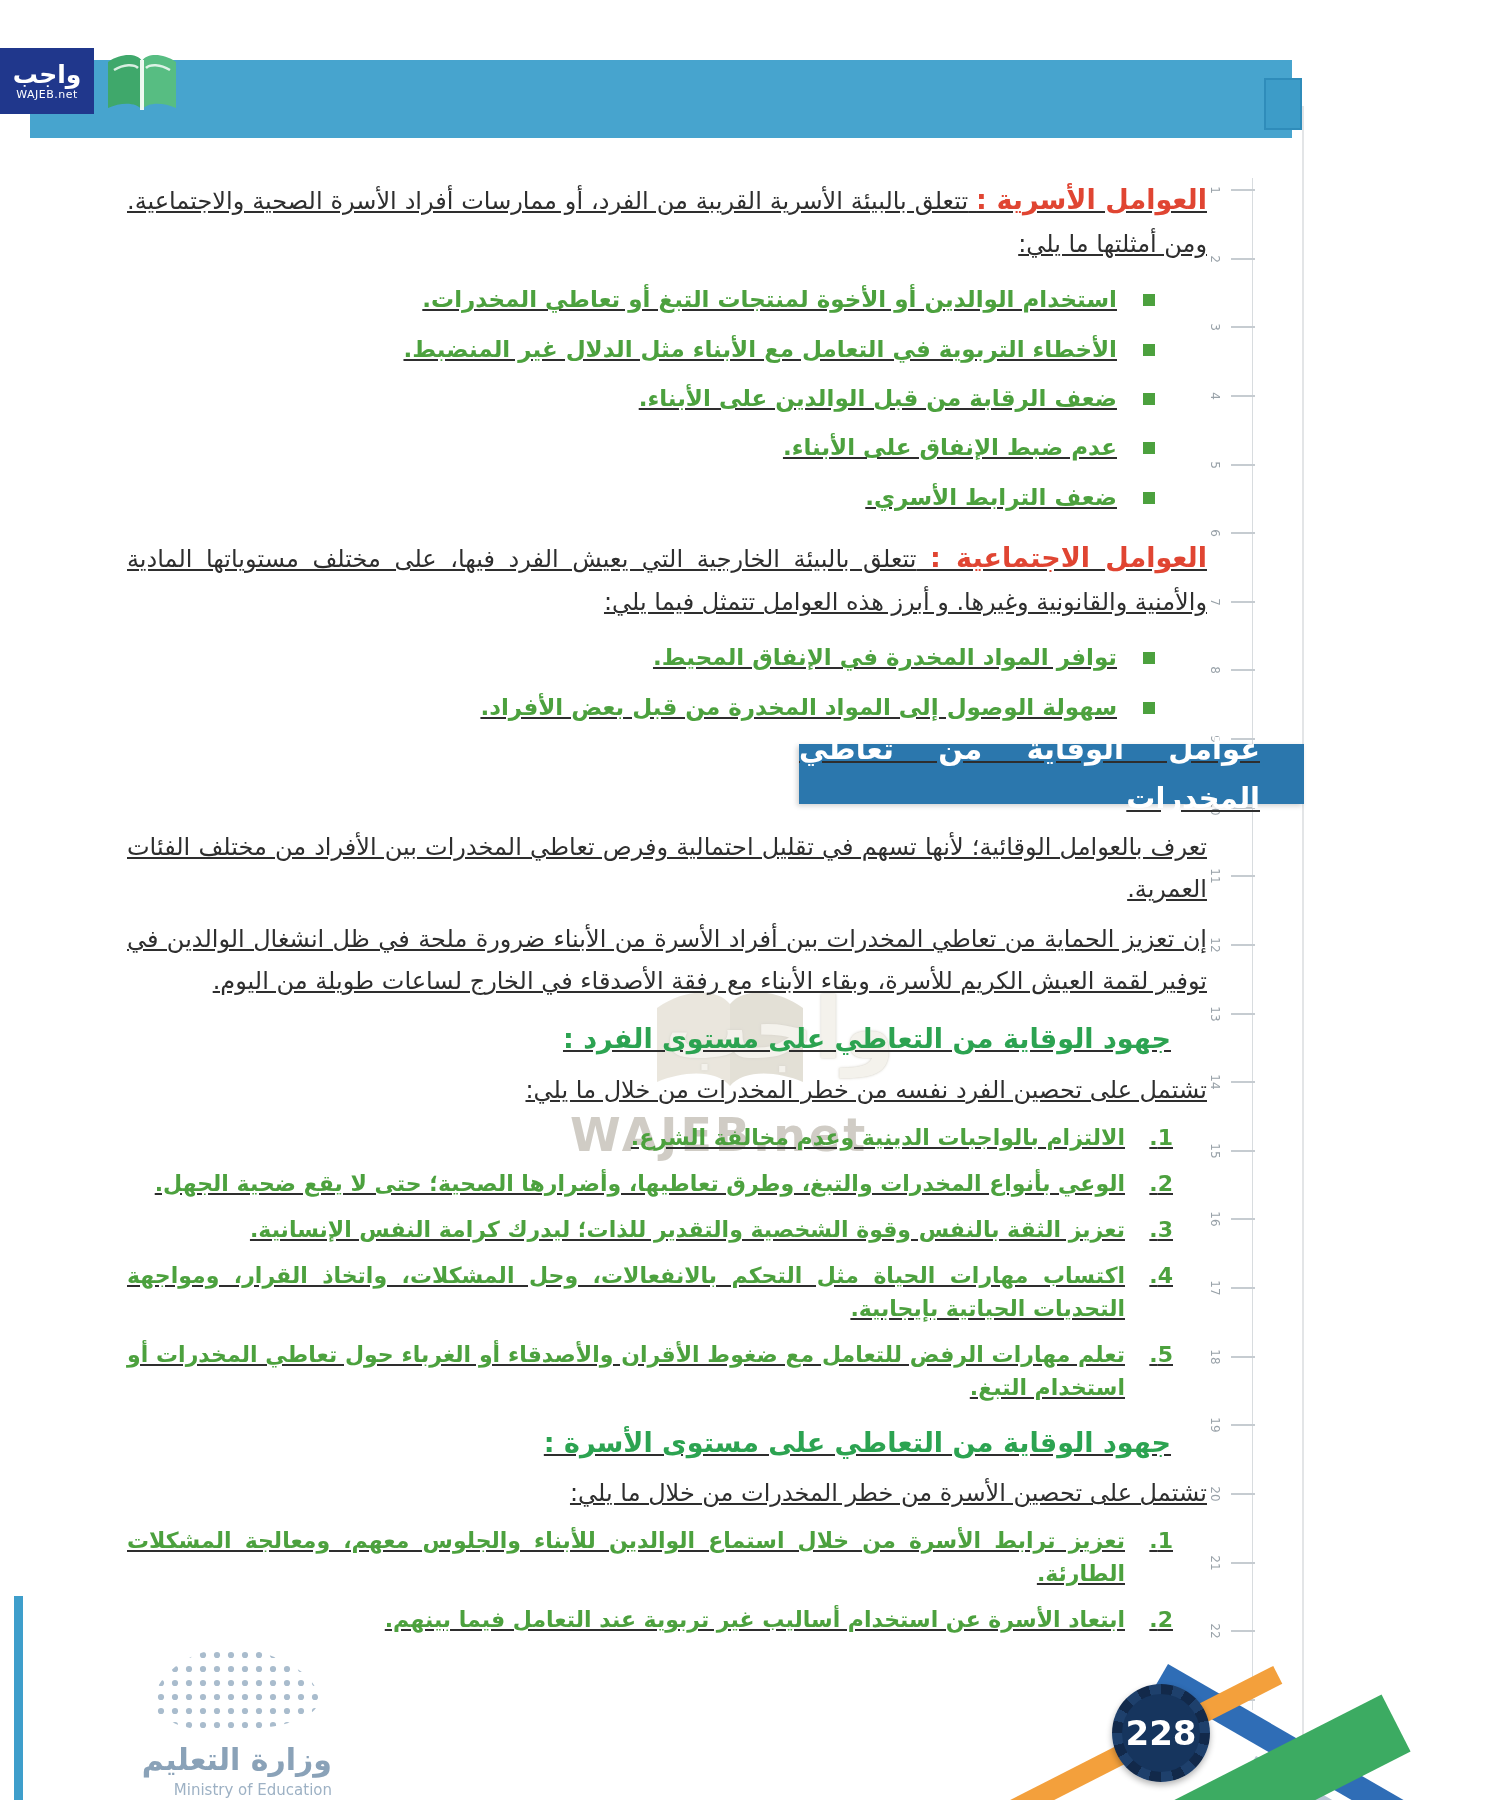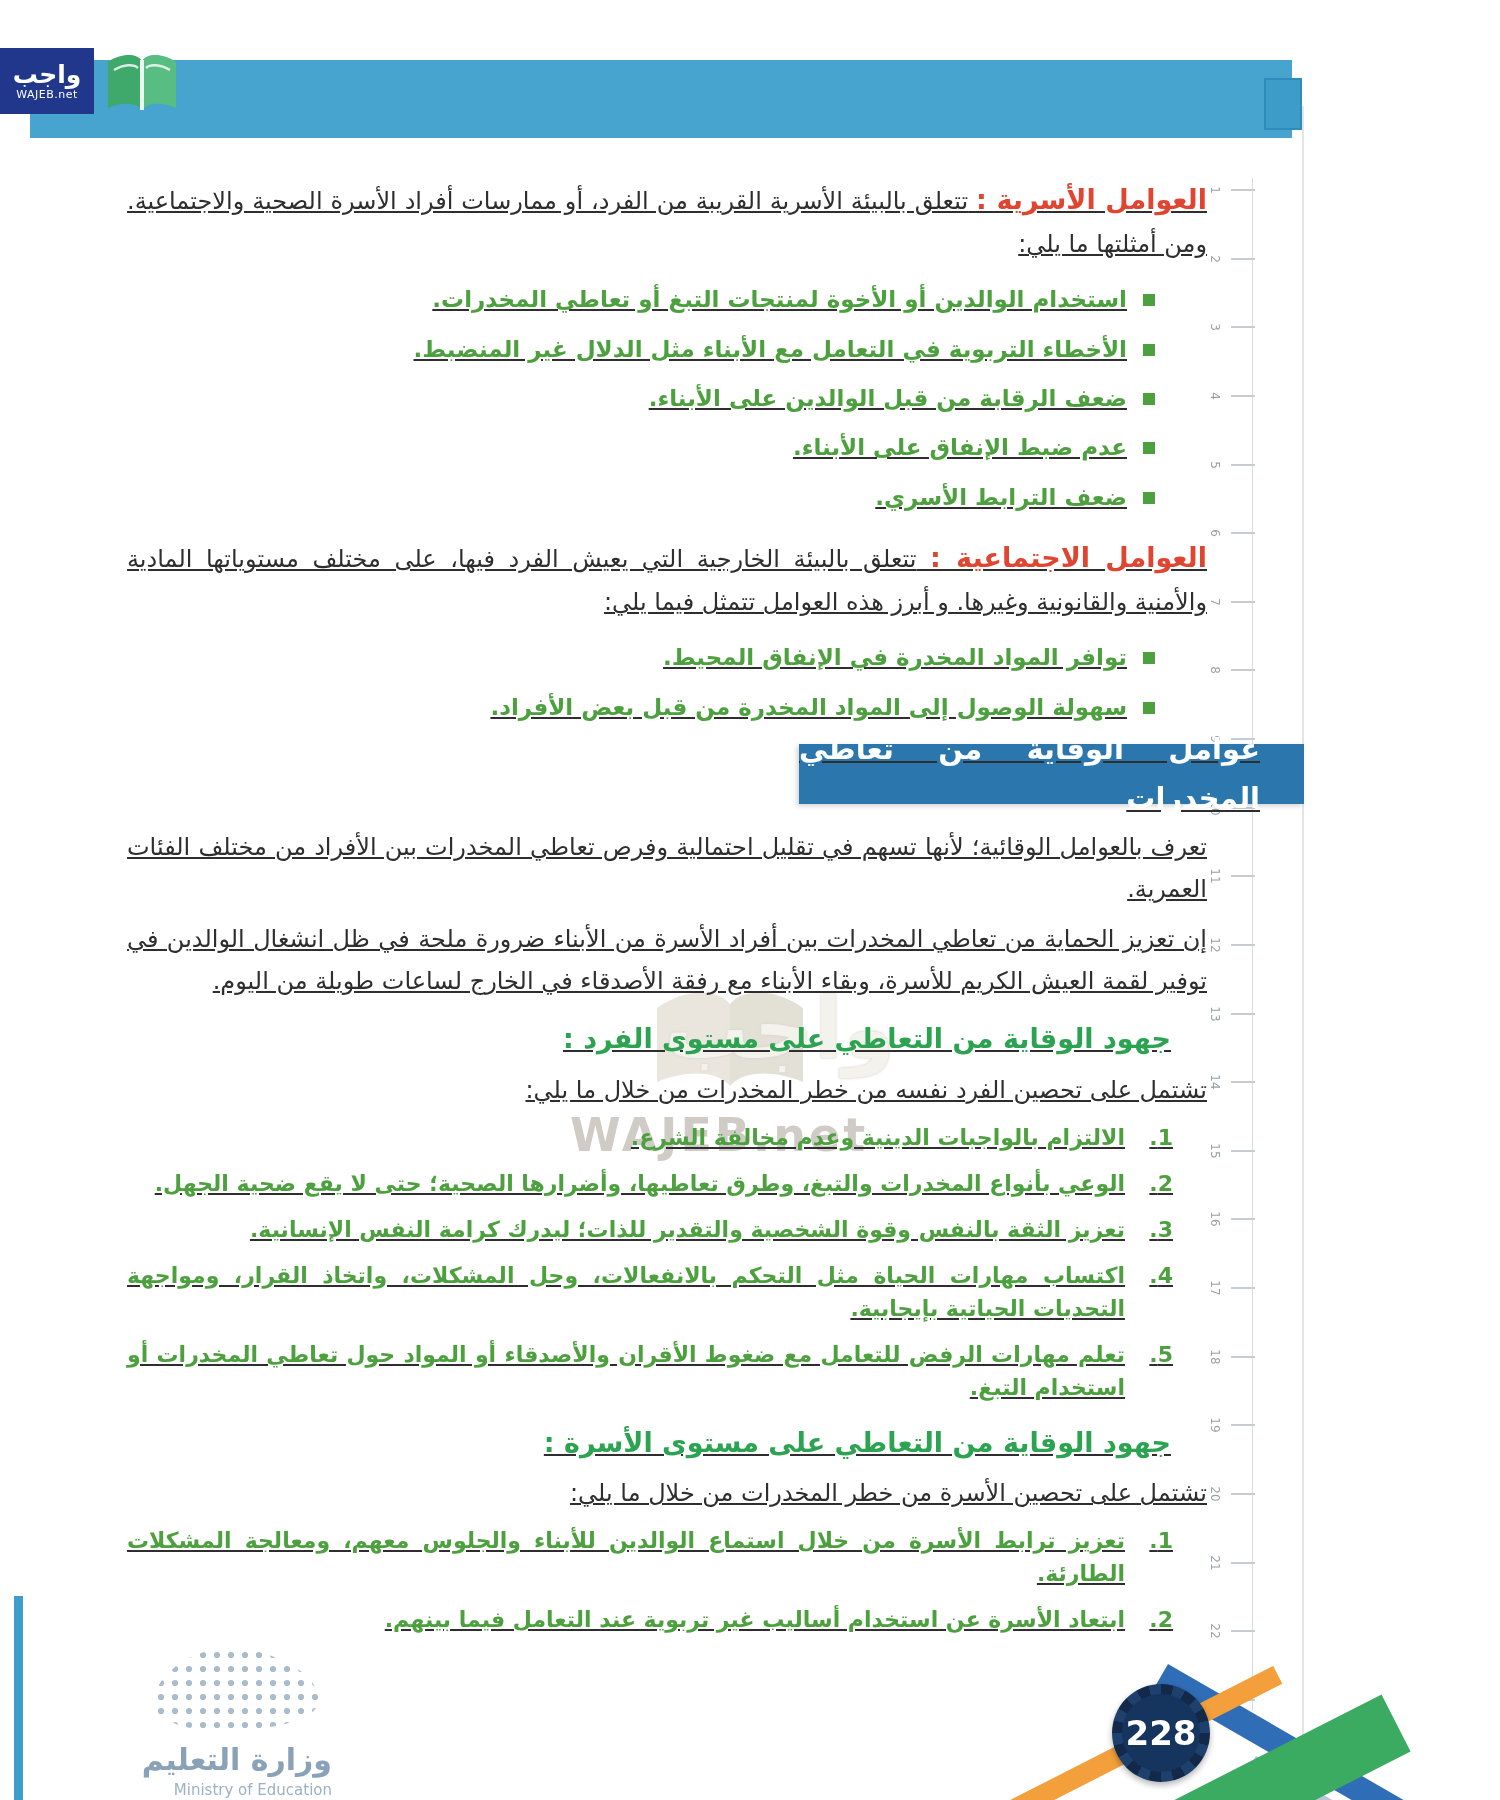--- a/index.html
+++ b/index.html
@@ -36,21 +36,21 @@
   .wm-en { position:absolute; left:60px; top:130px; font-size:46px; font-weight:bold; color:#aaa497; letter-spacing:3px; }
 
   
   .content { position:absolute; top:128px; right:293px; width:1080px; direction:rtl;
              text-align:justify; color:#2e2e2e; z-index:2; line-height:1.7;text-decoration:underline; }
   .para { font-size:24px; line-height:1.75; margin-bottom:18px; }
   .p-first { margin-bottom:8px; }
   .h-red { color:#e04532; font-weight:bold; font-size:27px; }
 
   .sq-list { margin-bottom:20px; padding-right:52px; }
-  .sq-item { display:flex; align-items:flex-start; gap:16px; margin-bottom:16px;
+  .sq-item { display:flex; align-items:flex-start; gap:26px; margin-bottom:16px;
              font-size:23px; font-weight:bold; color:#4ca13e; line-height:1.45; }
   .sq-bullet { flex:0 0 auto; width:12px; height:12px; background:#4ca13e; margin-top:11px; }
 
   .banner { margin:6px -97px 22px auto; width:505px; height:60px; background:#2b77ad; color:#fff;
             display:flex; align-items:center; padding-right:44px; font-size:29px; font-weight:bold;
             box-shadow:-2px 2px 5px rgba(0,0,0,.18); }
 
   .h-green { color:#2ca351; font-size:27px; font-weight:bold; margin:4px 36px 12px 0; line-height:1.4; }
   .intro { font-size:24px; margin-bottom:10px; }
 
@@ -317,21 +317,21 @@
           <span class="num-text">تعزيز الثقة بالنفس وقوة الشخصية والتقدير للذات؛ ليدرك كرامة النفس الإنسانية.</span>
         </div>
 
         <div class="num-item">
           <span class="num-marker">4</span>
           <span class="num-text">اكتساب مهارات الحياة مثل التحكم بالانفعالات، وحل المشكلات، واتخاذ القرار، ومواجهة التحديات الحياتية بإيجابية.</span>
         </div>
 
         <div class="num-item">
           <span class="num-marker">5</span>
-          <span class="num-text">تعلم مهارات الرفض للتعامل مع ضغوط الأقران والأصدقاء أو المواد حول تعاطي المخدرات أو استخدام التبغ.</span>
+          <span class="num-text">تعلم مهارات الرفض للتعامل مع ضغوط الأقران والأصدقاء أو الغرباء حول تعاطي المخدرات أو استخدام التبغ.</span>
         </div>
       </div>
 
     <h3 class="h-green">جهود الوقاية من التعاطي على مستوى الأسرة :</h3>
     <p class="intro">تشتمل على تحصين الأسرة من خطر المخدرات من خلال ما يلي:</p>
 
     <div class="num-list">
 
         <div class="num-item">
           <span class="num-marker">1</span>

